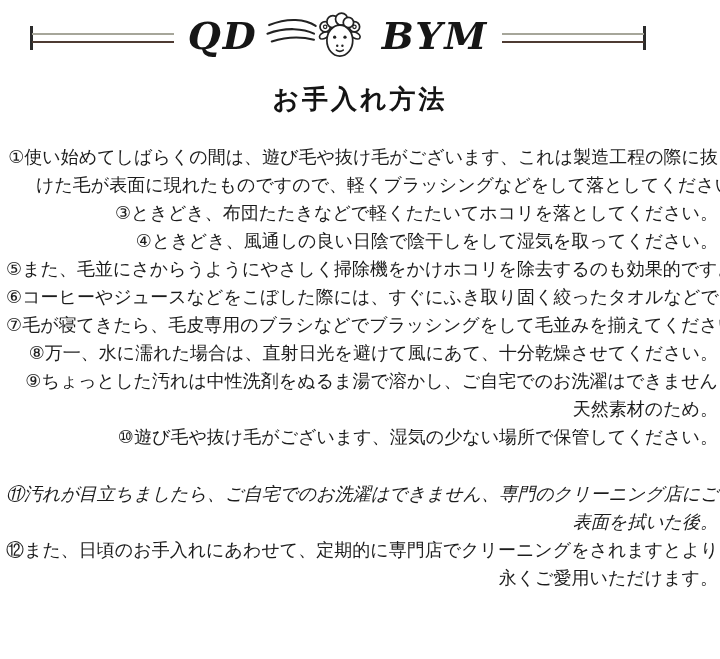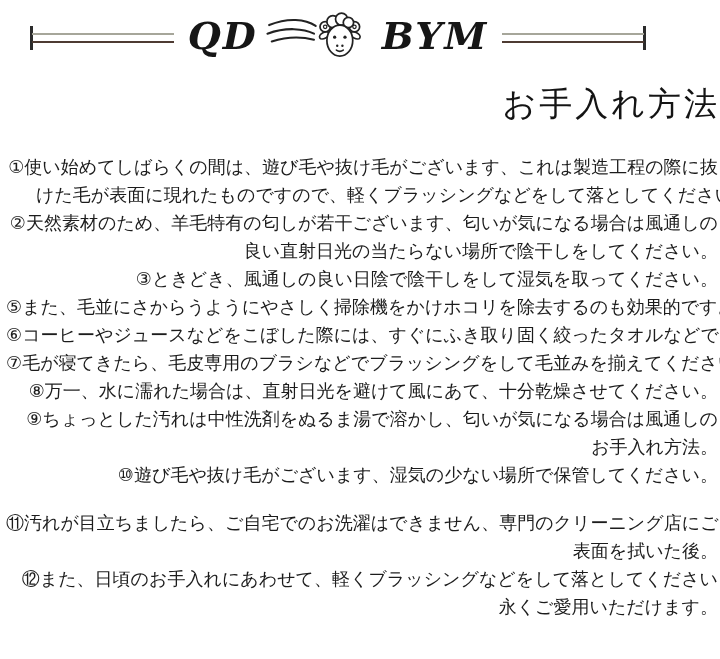--- a/index.html
+++ b/index.html
@@ -18,28 +18,28 @@
   .rule.right .cap{right:0;}
   .logo{display:flex;align-items:center;margin:0 12px;}
   .logo-text{
     font-family:"DejaVu Serif","Liberation Serif",serif;
     font-style:italic;font-weight:bold;font-size:38px;line-height:1;
     letter-spacing:2px;color:#161616;transform:translateY(-2px);
   }
   .logo svg{margin:0 6px;display:block;}
   
   .title{
-    text-align:right;font-size:33px;font-weight:normal;letter-spacing:3px;
+    text-align:center;font-size:26px;font-weight:bold;letter-spacing:3px;
     margin-top:16px;color:#141414;
   }
   
   .care{margin-top:26px;padding:0 2px 0 6px;font-size:18px;line-height:28px;}
   .line{white-space:nowrap;text-align:right;}
   .cont{padding-left:30px;}
-  .item.gap-before{margin-top:20px;}
+  .item.gap-before{margin-top:29px;font-style:italic;}
   .num{letter-spacing:0;}
 </style>
 </head>
 <body>
 
 <div class="header">
   <div class="rule left">
     <span class="cap"></span>
     <span class="bar-top"></span>
     <span class="bar-bot"></span>
@@ -83,58 +83,57 @@
 
 <div class="title">お手入れ方法</div>
 
 <div class="care">
 
   <div class="item">
     <div class="line"><span class="num">①</span><span>使い始めてしばらくの間は、遊び毛や抜け毛がございます、これは製造工程の際に抜</span></div>
     <div class="line cont">けた毛が表面に現れたものですので、軽くブラッシングなどをして落としてください。</div>
   </div>
 
+
   <div class="item">
-    <div class="line"><span class="num">②</span><span>天然素材のため、羊毛特有の匂しが若干ございます、匂いが気になる場合は風通しの</span></div>
-    <div class="line cont">良い直射日光の当たらない場所で陰干しをしてください。</div>
+    <div class="line"><span class="num">③</span><span>ときどき、布団たたきなどで軽くたたいてホコリを落としてください。</span></div>
   </div>
 
   <div class="item">
-    <div class="line"><span class="num">③</span><span>ときどき、風通しの良い日陰で陰干しをして湿気を取ってください。</span></div>
+    <div class="line"><span class="num">④</span><span>ときどき、風通しの良い日陰で陰干しをして湿気を取ってください。</span></div>
   </div>
-
 
   <div class="item">
     <div class="line"><span class="num">⑤</span><span>また、毛並にさからうようにやさしく掃除機をかけホコリを除去するのも効果的です。</span></div>
   </div>
 
   <div class="item">
     <div class="line"><span class="num">⑥</span><span>コーヒーやジュースなどをこぼした際には、すぐにふき取り固く絞ったタオルなどで</span></div>
   </div>
 
   <div class="item">
     <div class="line"><span class="num">⑦</span><span>毛が寝てきたら、毛皮専用のブラシなどでブラッシングをして毛並みを揃えてください。</span></div>
   </div>
 
   <div class="item">
     <div class="line"><span class="num">⑧</span><span>万一、水に濡れた場合は、直射日光を避けて風にあて、十分乾燥させてください。</span></div>
   </div>
 
   <div class="item">
-    <div class="line"><span class="num">⑨</span><span>ちょっとした汚れは中性洗剤をぬるま湯で溶かし、匂いが気になる場合は風通しの</span></div>
-    <div class="line cont">お手入れ方法。</div>
+    <div class="line"><span class="num">⑨</span><span>ちょっとした汚れは中性洗剤をぬるま湯で溶かし、ご自宅でのお洗濯はできません</span></div>
+    <div class="line cont">天然素材のため。</div>
   </div>
 
   <div class="item">
     <div class="line"><span class="num">⑩</span><span>遊び毛や抜け毛がございます、湿気の少ない場所で保管してください。</span></div>
   </div>
 
   <div class="item gap-before">
     <div class="line"><span class="num">⑪</span><span>汚れが目立ちましたら、ご自宅でのお洗濯はできません、専門のクリーニング店にご</span></div>
     <div class="line cont">表面を拭いた後。</div>
   </div>
 
   <div class="item">
-    <div class="line"><span class="num">⑫</span><span>また、日頃のお手入れにあわせて、軽くブラッシングなどをして落としてください</span></div>
+    <div class="line"><span class="num">⑫</span><span>また、日頃のお手入れにあわせて、定期的に専門店でクリーニングをされますとより</span></div>
     <div class="line cont">永くご愛用いただけます。</div>
   </div>
 
 </div>
 
 </body></html>

